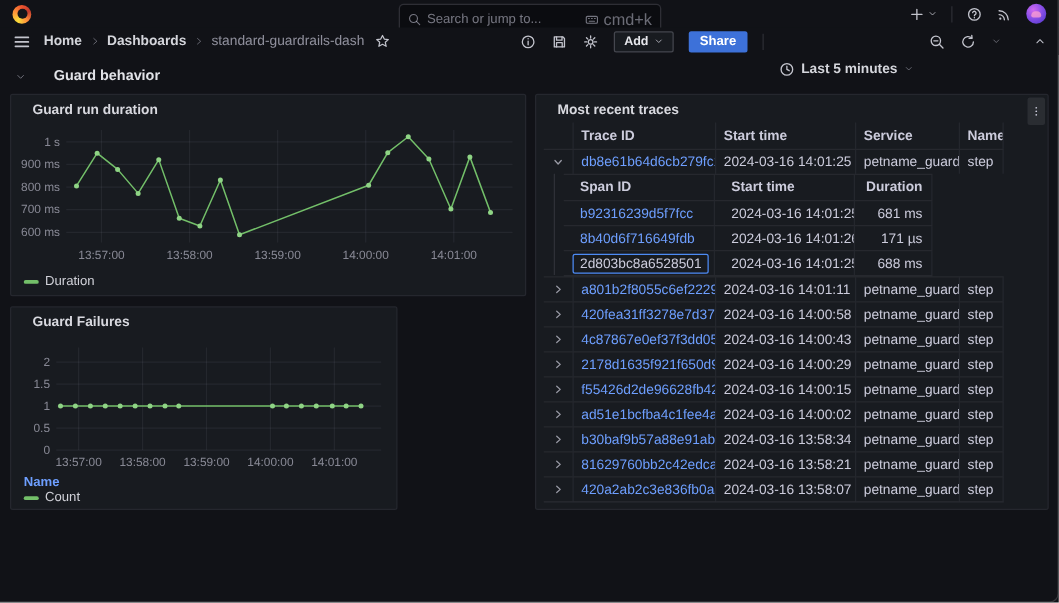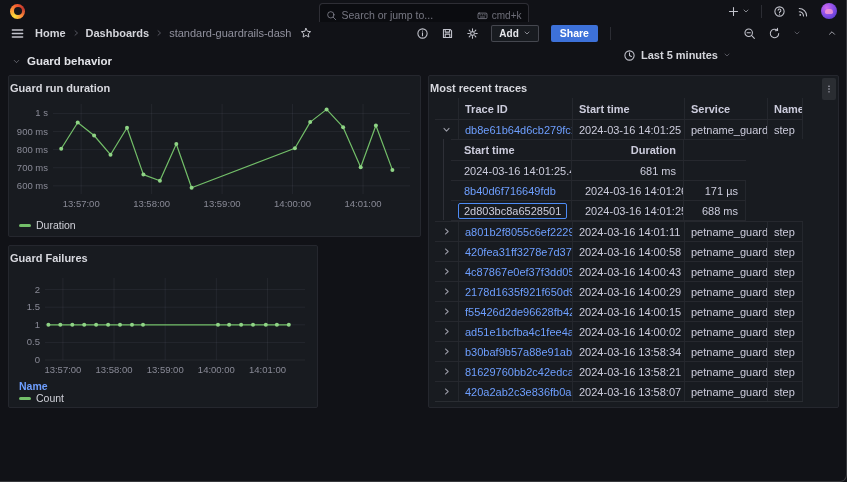--- a/index.html
+++ b/index.html
@@ -22,21 +22,21 @@
   .logo { width:15px; height:15px; border-radius:50%; position:relative;
           background:conic-gradient(from 210deg,#fadc3a,#ff9a3a,#f0562e,#c33a2e,#ff8c3a,#fadc3a); }
   .logo::after { content:""; position:absolute; inset:3.5px; background:#15161b; border-radius:50%; }
   .searchbox { position:absolute; left:50%; transform:translateX(-50%); top:3px;
                width:210px; height:24px; background:#0b0c10;
                border:1px solid rgba(204,204,220,0.18); border-radius:4px;
                display:flex; align-items:center; padding:0 6px; gap:5px; }
   .searchbox input { flex:1; background:transparent; border:none; outline:none;
                color:#ccccdc; font-family:"Liberation Sans",sans-serif; font-size:10.5px; min-width:0; }
   .searchbox input::placeholder { color:rgba(204,204,220,0.55); }
-  .shortcut { display:flex; align-items:center; gap:3px; color:rgba(204,204,220,0.5); font-size:10px; }
+  .shortcut { display:flex; align-items:center; gap:3px; color:rgba(204,204,220,0.5); font-size:13px; }
   .nav1-right { margin-left:auto; display:flex; align-items:center; gap:11px; }
   .vdiv { width:1px; height:13px; background:rgba(204,204,220,0.15); }
   .avatar { width:16px; height:16px; border-radius:50%;
             background:radial-gradient(circle at 35% 30%, #d069f0 0%, #8a4fe8 45%, #4a36c8 100%);
             position:relative; }
   .avatar::after { content:""; position:absolute; left:4px; top:6px; width:8px; height:5px;
             border-radius:4px 4px 2px 2px; background:rgba(255,160,210,0.75); }
 
   
   .nav2 { position:absolute; left:0; top:22px; width:847px; height:22px;
@@ -47,28 +47,28 @@
   .nav2-right { margin-left:auto; display:flex; align-items:center; gap:12px; }
   .btn-secondary { display:flex; align-items:center; gap:4px; height:17px; padding:0 7px;
           border:1px solid rgba(204,204,220,0.25); border-radius:2px; background:#181b20;
           color:#e6e7ec; font-size:10px; font-weight:bold; }
   .btn-primary { display:flex; align-items:center; height:17px; padding:0 9px;
           border-radius:2px; background:#3d71d9; color:#ffffff; font-size:10.5px; font-weight:bold; }
   .timepick { display:flex; align-items:center; gap:5px; color:#d5d6dc; font-weight:bold; font-size:11px;margin-top:44px; }
   .collapse-btn { margin-left:14px; }
 
   
-  .row-header { position:absolute; left:12px; top:55px; display:flex; align-items:center; gap:6px; }
+  .row-header { position:absolute; left:12px; top:55px; display:flex; align-items:center; gap:22px; }
   .row-header .title { font-size:11.5px; font-weight:bold; color:#e2e3e8; }
 
   .panel { position:absolute; background:#181b20; border:1px solid #25272e; border-radius:2px; }
   #panel-duration { left:8px;  top:75px;  width:413px; height:162px; }
   #panel-failures { left:8px;  top:245px; width:310px; height:163px; }
   #panel-traces   { left:428px; top:75px; width:411px; height:333px; }
-  .panel-title { position:absolute; left:1px; top:6px; font-size:11px; font-weight:bold; color:#d8d9df; }
+  .panel-title { position:absolute; left:17px; top:6px; font-size:11px; font-weight:bold; color:#d8d9df; }
   .kebab { position:absolute; right:2px; top:2px; width:14px; height:22px; border-radius:2px;
            background:rgba(204,204,220,0.10); display:flex; align-items:center; justify-content:center; }
 
   .chart-mount { position:absolute; left:6px; top:20px; }
   .legend { position:absolute; left:10px; display:flex; align-items:center; gap:5px;
             font-size:10.5px; color:#d0d1d8; }
   .legend-dash { width:12px; height:3px; border-radius:2px; background:#73bf69; }
   .legend-group { position:absolute; left:10px; font-size:10.5px; font-weight:bold; color:#6e9fff; }
 
   
@@ -386,24 +386,28 @@
           </div>
           <div class="t-cell">
             <span class="link">db8e61b64d6cb279fc1...</span>
           </div>
           <div class="t-cell">2024-03-16 14:01:25</div>
           <div class="t-cell">petname_guard</div>
           <div class="t-cell">step</div>
         </div>
         <div class="sub-block">
           <div class="s-row header">
+            <div class="s-cell">Span ID</div>
             <div class="s-cell">Start time</div>
             <div class="s-cell num">Duration</div>
           </div>
           <div class="s-row">
+            <div class="s-cell">
+              <span class="link">b92316239d5f7fcc</span>
+            </div>
             <div class="s-cell">2024-03-16 14:01:25.474</div>
             <div class="s-cell num">681 ms</div>
           </div>
           <div class="s-row">
             <div class="s-cell">
               <span class="link">8b40d6f716649fdb</span>
             </div>
             <div class="s-cell">2024-03-16 14:01:26.157</div>
             <div class="s-cell num">171 µs</div>
           </div>

